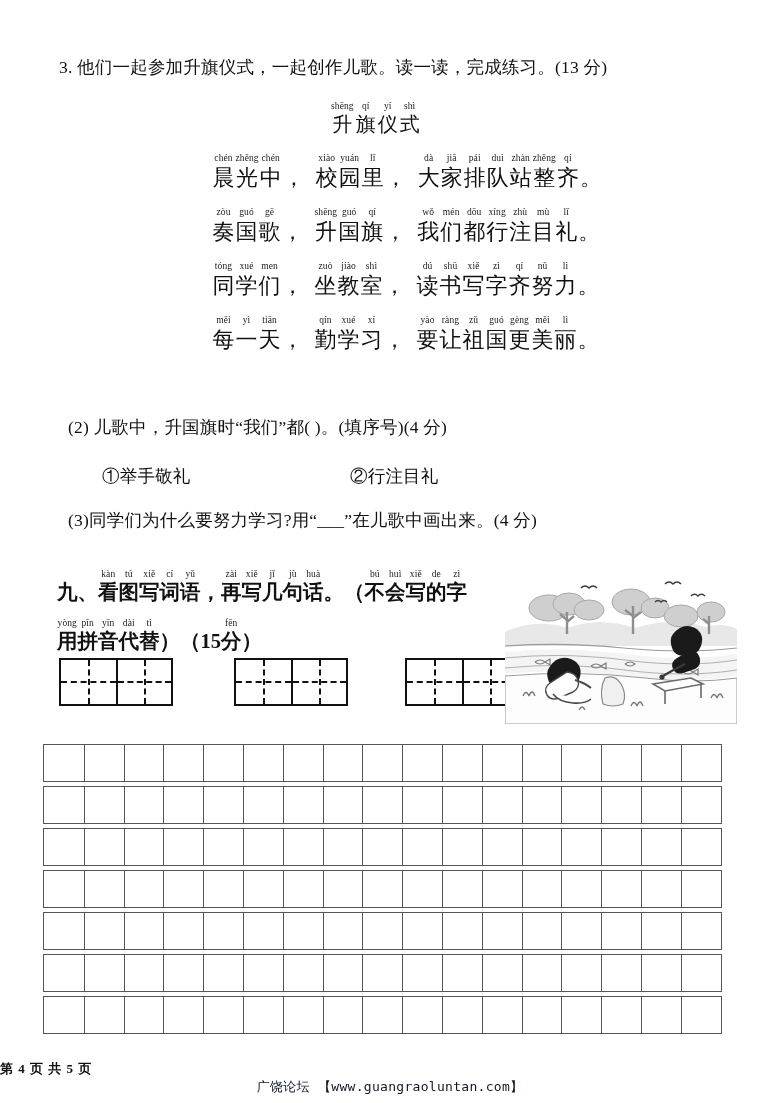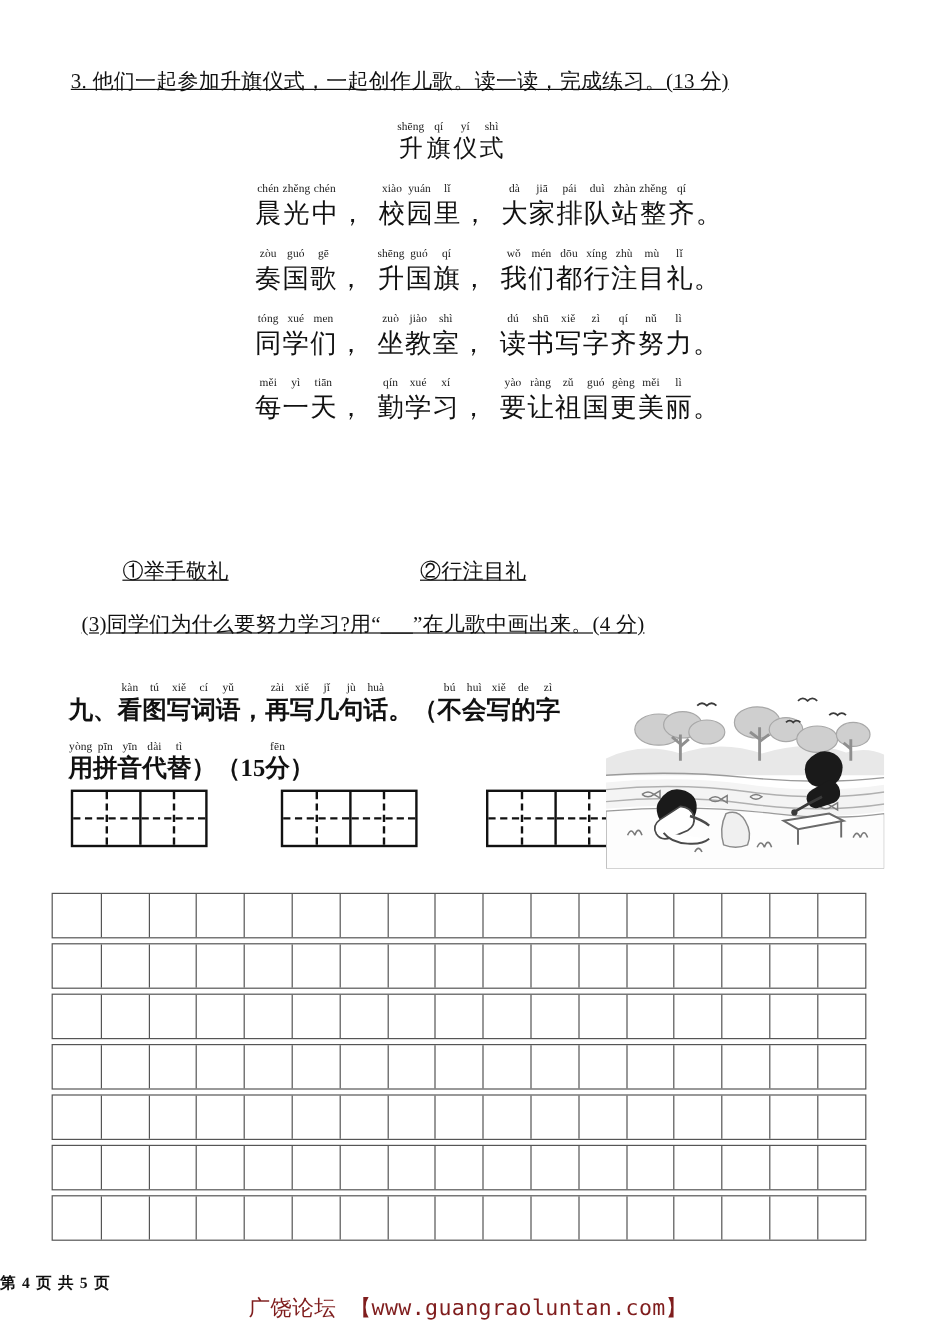--- a/index.html
+++ b/index.html
@@ -23,21 +23,20 @@
     height: 1103px;
   }
 
   
   .q-line {
     position: absolute;
     font-size: 17.5px;
     letter-spacing: 0.2px;
     white-space: nowrap;
     line-height: 1.2;
-    text-decoration: underline;
   }
 
   #q3-stem { left: 59px; top: 57px; font-size: 17.5px; }
 
   
   .poem-title-wrap {
     position: absolute;
     left: 330px;
     top: 100px;
     text-align: center;
@@ -153,22 +152,22 @@
     font-size: 13px;
     font-weight: 700;
     letter-spacing: 1px;
   }
   .watermark {
     position: absolute;
     left: 0;
     right: 0;
     top: 1078px;
     text-align: center;
-    font-size: 18px;
-    color: #7f1d1d;
+    font-size: 13px;
+    color: #0f172a;
     letter-spacing: 0.3px;
     font-family: "DejaVu Sans Mono", monospace;
   }
   .wm-cn { font-family: "Liberation Serif", serif; }
 </style>
 </head>
 <body>
 
 <div class="page">
 
@@ -470,20 +469,21 @@
           <span class="ruby-han">丽</span>
         </span>
         <span class="ruby-unit">
           <span class="ruby-py">&nbsp;</span>
           <span class="ruby-han">。</span>
         </span>
       </div>
   </div>
 
 
+  <div class="q-line" style="left:68px; top:417px">(2) 儿歌中，升国旗时“我们”都(        )。(填序号)(4 分)</div>
 
   <div class="q-line" style="left:102px; top:466px">①举手敬礼</div>
 
   <div class="q-line" style="left:350px; top:466px">②行注目礼</div>
 
   <div class="q-line" style="left:68px; top:510px">(3)同学们为什么要努力学习?用“___”在儿歌中画出来。(4 分)</div>
 
   <div class="sec9-line" style="top:563px">
     <div class="ruby-row">
       <span class="ruby-unit">

